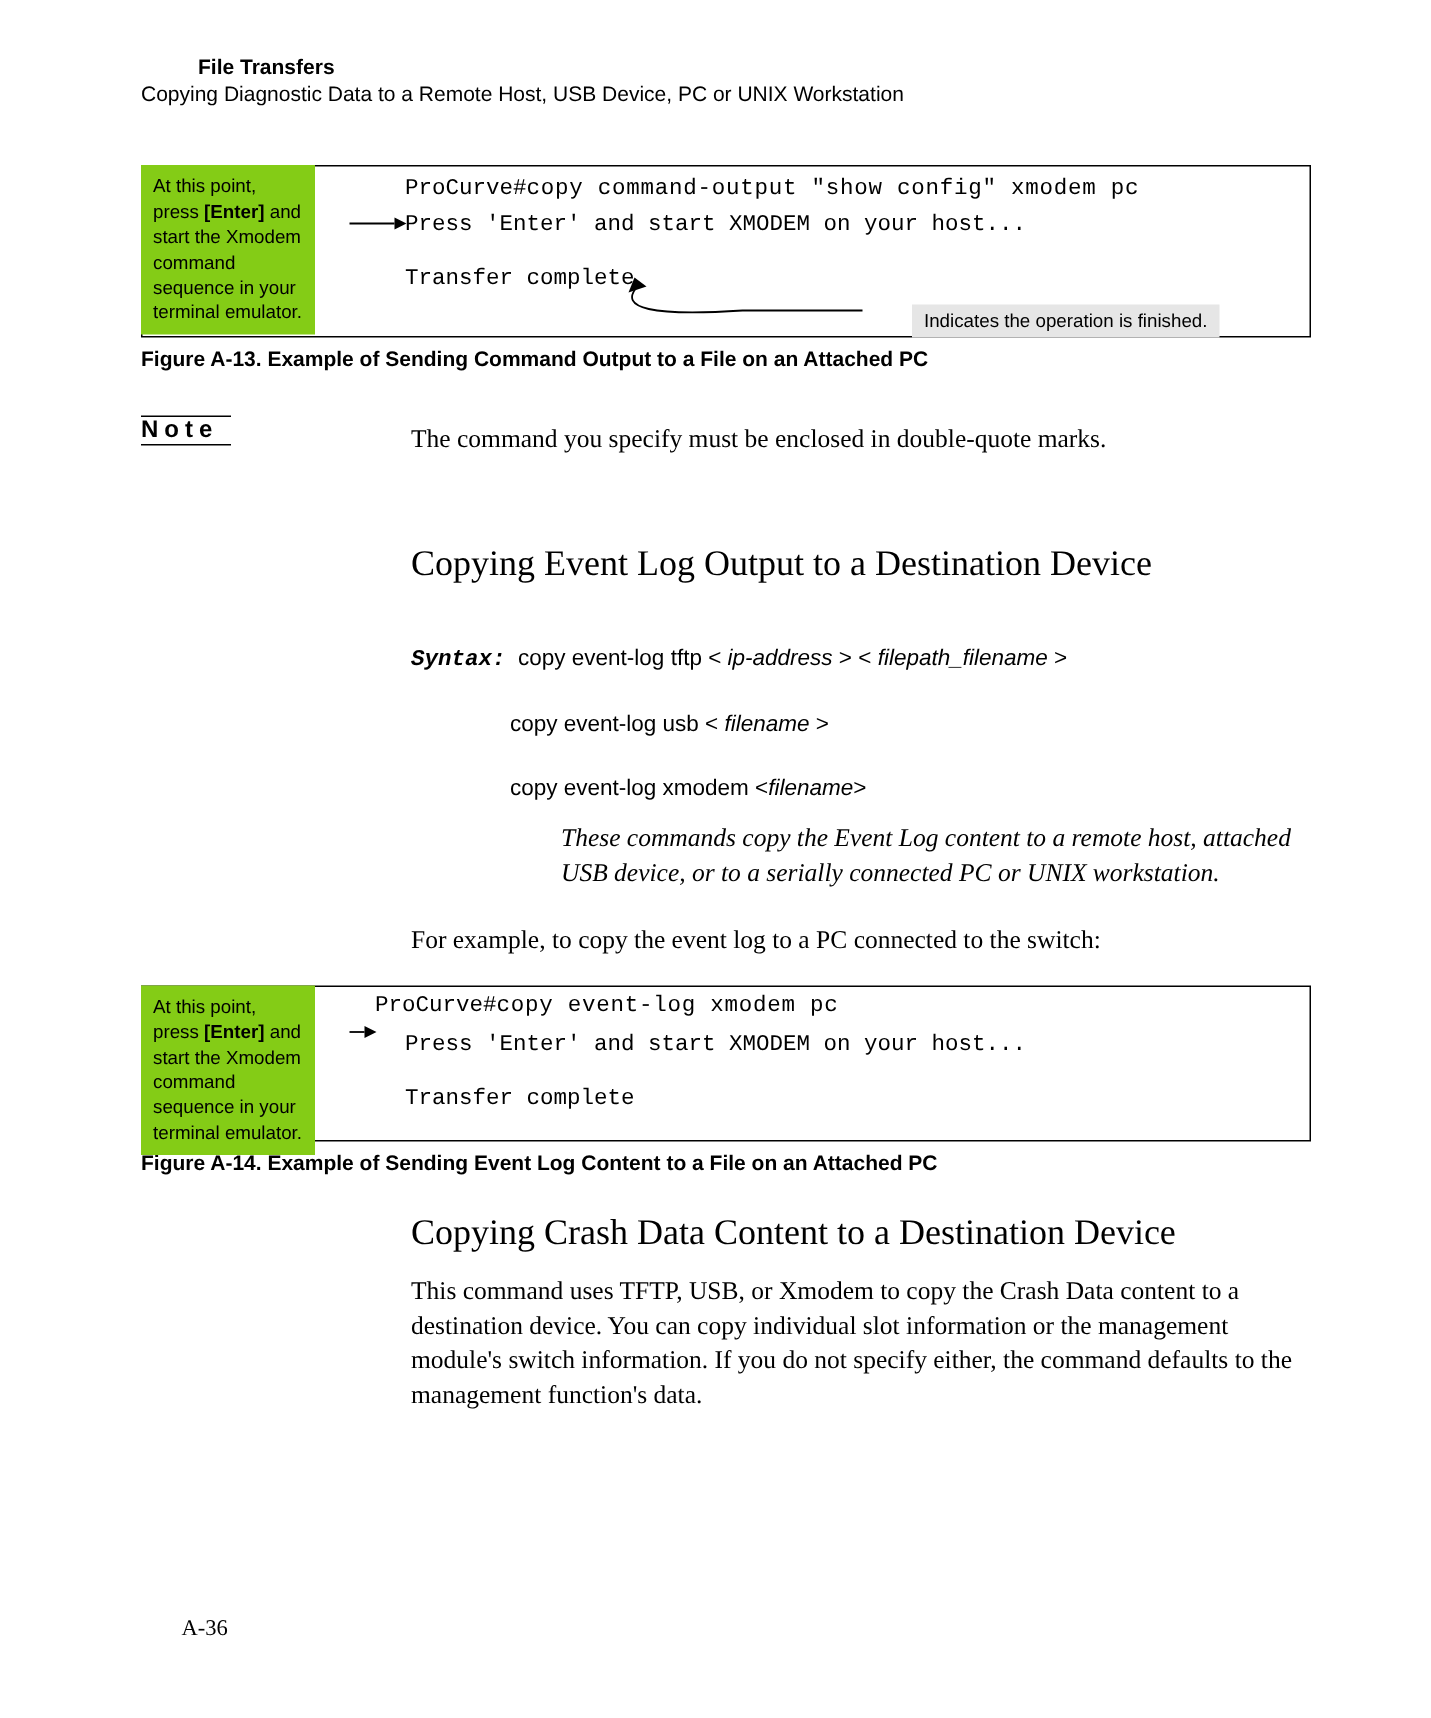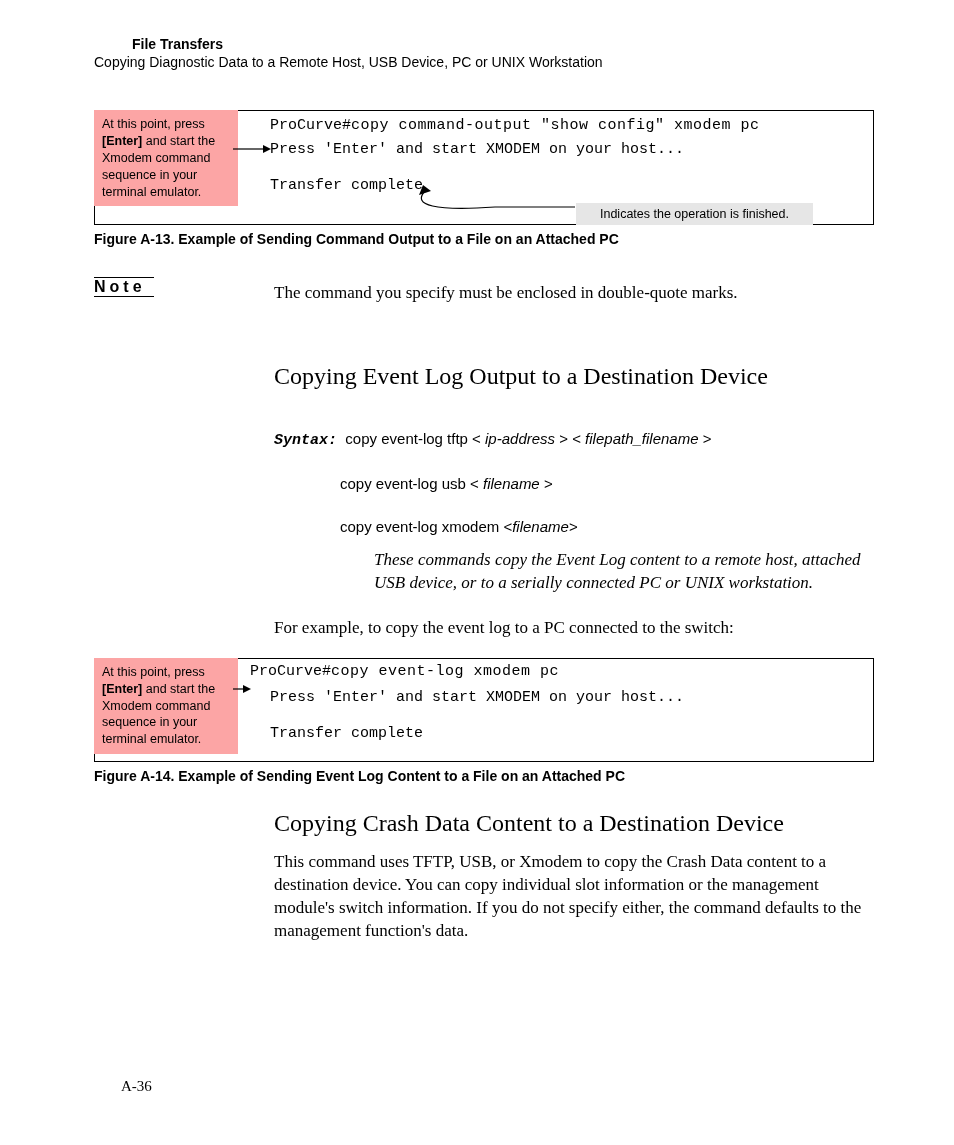--- a/index.html
+++ b/index.html
@@ -30,41 +30,41 @@
     margin-bottom: 40px;
   }
   .figure-box {
     border: 1.5px solid #000;
     position: relative;
     margin: 0 0 6px 0;
     min-height: 90px;
   }
   .callout-left {
     position: absolute;
-    background: #fca5a5;
+    background: #84cc16;
     font-family: Arial, Helvetica, sans-serif;
     font-size: 12.5px;
     line-height: 1.35;
     padding: 6px 8px 6px 8px;
     box-sizing: border-box;
-    width: 144px;
+    width: 116px;
   }
   .callout-left b { font-weight: bold; }
   .term {
     font-family: "Courier New", Courier, monospace;
     font-size: 15px;
     white-space: pre;
     position: absolute;
   }
   .callout-right {
     position: absolute;
     background: #e6e6e6;
     font-family: Arial, Helvetica, sans-serif;
     font-size: 12.5px;
-    padding: 4px 24px;
+    padding: 4px 8px;
   }
   .fig-caption {
     font-family: Arial, Helvetica, sans-serif;
     font-weight: bold;
     font-size: 14px;
     margin: 6px 0 30px 0;
   }
   .note-row {
     display: flex;
     align-items: flex-start;

